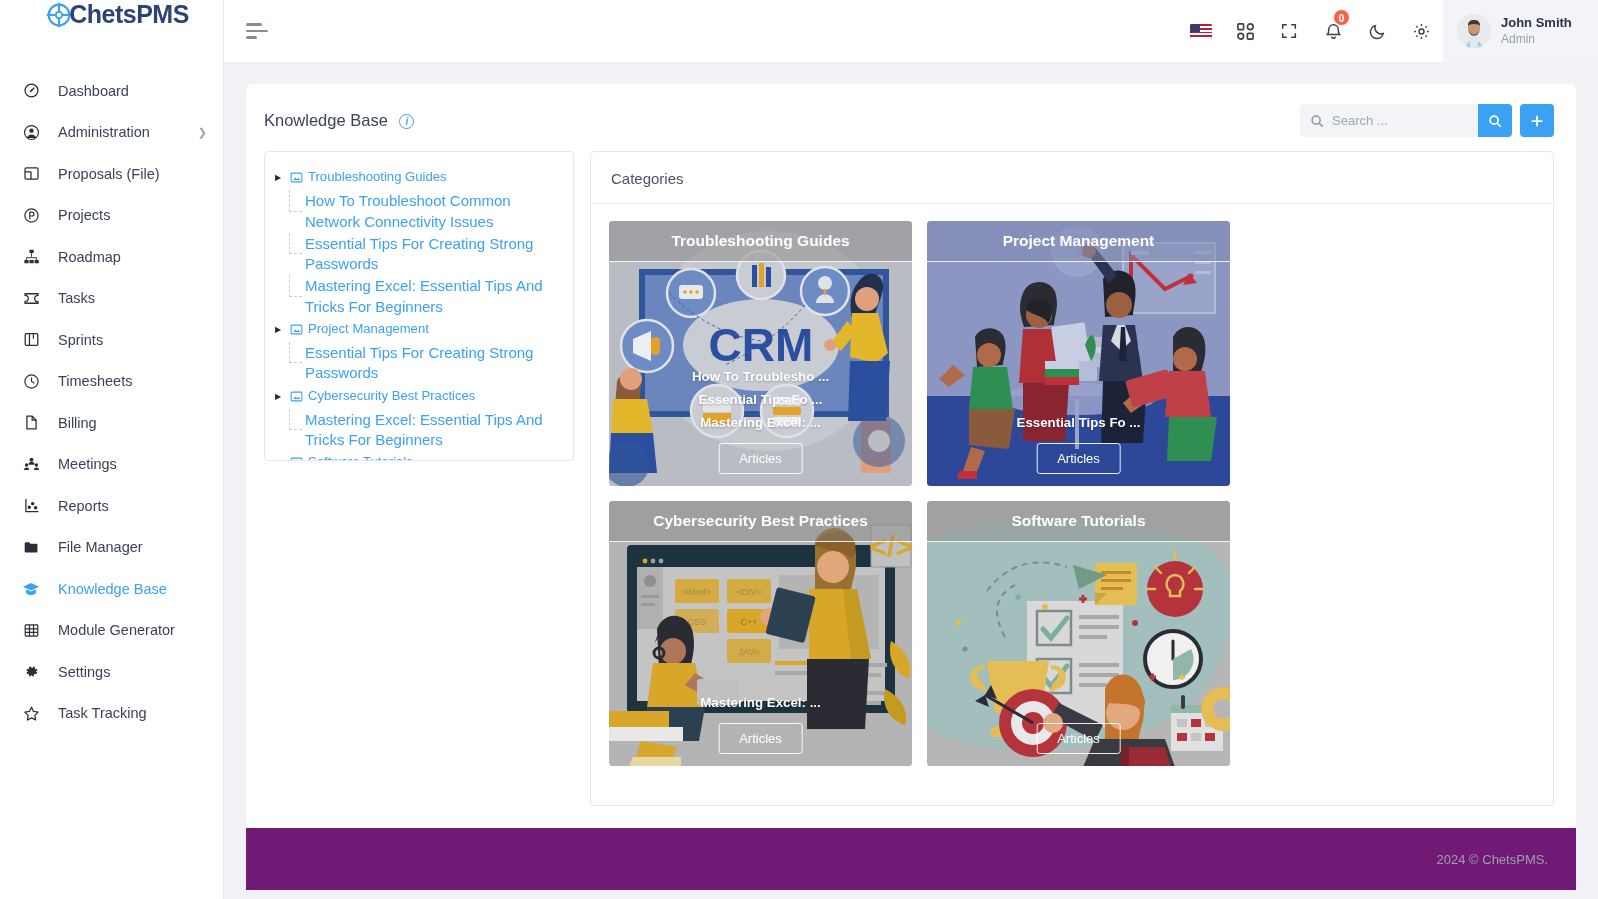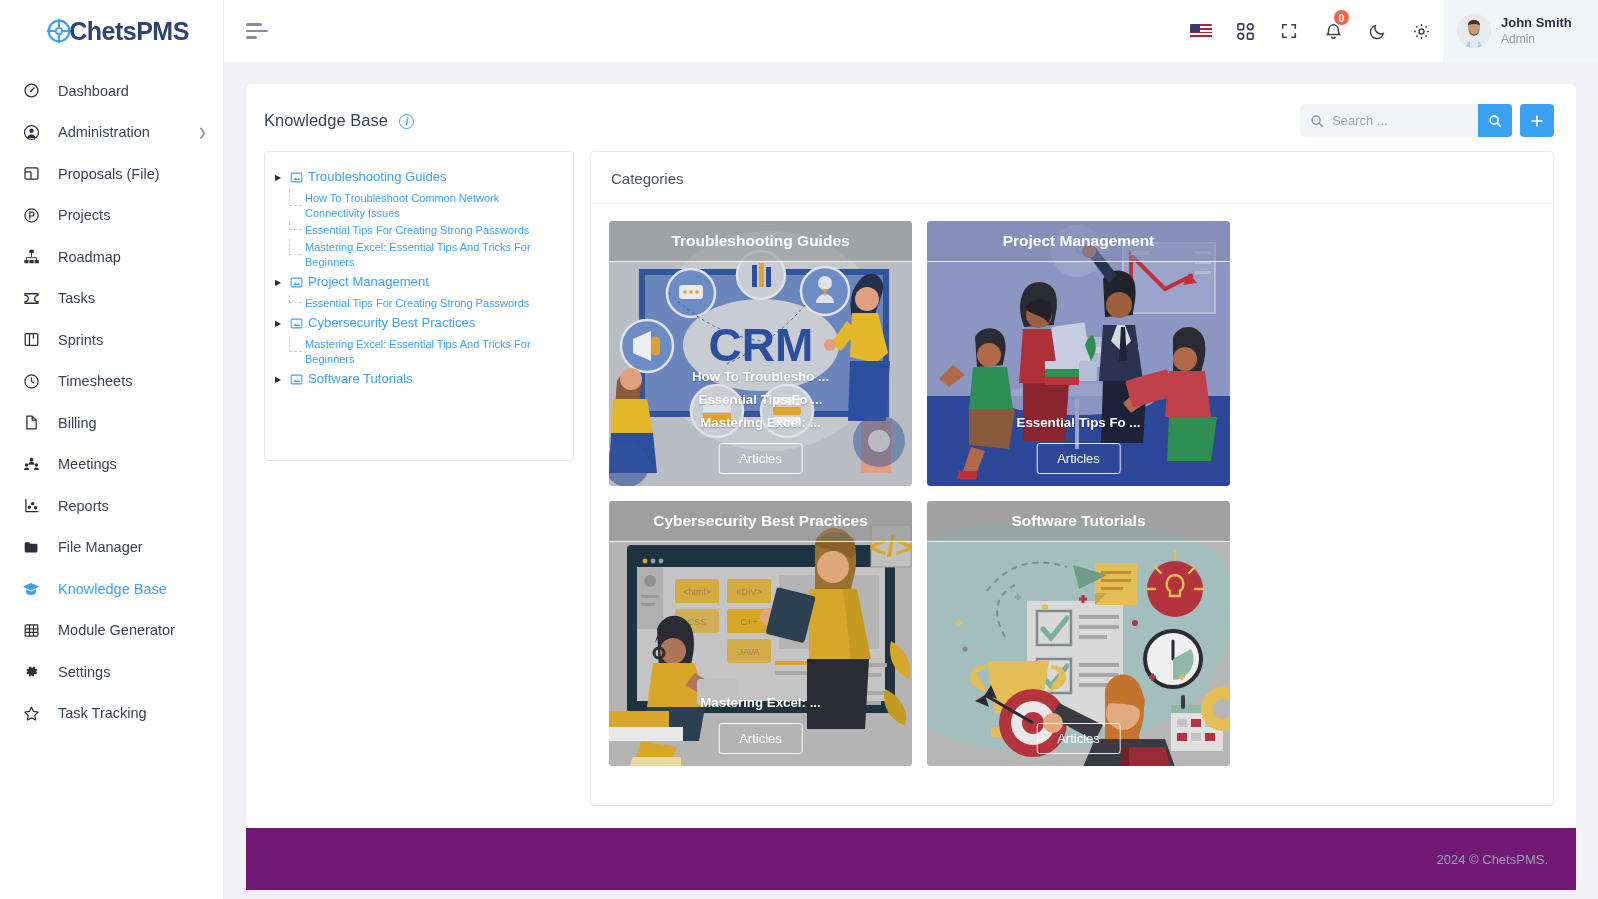--- a/index.html
+++ b/index.html
@@ -12,21 +12,21 @@
   .app { display: flex; width: 1598px; height: 899px; }
 
   
   .sidebar {
     width: 224px; height: 899px; background: #ffffff;
     border-right: 1px solid #e9e9ef;
     display: flex; flex-direction: column;
     flex: 0 0 224px;
   }
   .brand {
-    height: 62px; display: flex; align-items: center;
+    height: 62px; display: flex; 
     justify-content: center; gap: 4px;
     padding-left: 10px;
   }
   .brand-logo { width: 30px; height: 30px; flex: 0 0 30px; }
   .brand-text {
     font-size: 25px; font-weight: 700; color: #2d4373;
     letter-spacing: -0.5px; margin-left: -9px;
   }
   .nav { padding-top: 8px; display: flex; flex-direction: column; }
   .nav-item {
@@ -139,21 +139,21 @@
   .tree-node { font-size: 13.1px; line-height: 1.32; }
   .tree-cat {
     display: flex; align-items: flex-start; gap: 5px; color: #3ba1f2;
     cursor: pointer; padding: 2px 0;
   }
   .tri {
     width: 10px; flex: 0 0 10px; color: #2b2b2b; font-size: 8px; line-height: 19px;
   }
   .cat-ico { flex: 0 0 13px; color: #3ba1f2; margin-top: 3px; }
   .tree-leaf {
-    color: #3ba1f2; font-size: 11px; line-height: 1.35; cursor: pointer;
+    color: #3ba1f2; font-size: 15px; line-height: 1.35; cursor: pointer;
     padding: 1px 0 1px 30px; position: relative;
   }
   .tree-leaf:before {
     content: ""; position: absolute; left: 14px; top: 0; bottom: 50%;
     border-left: 1px dashed #c9ced6; border-bottom: 1px dashed #c9ced6; width: 12px;
   }
 
   
   .cats-panel {
     flex: 1 1 auto; border: 1px solid #e3e6ec; border-radius: 4px; background: #fff;

